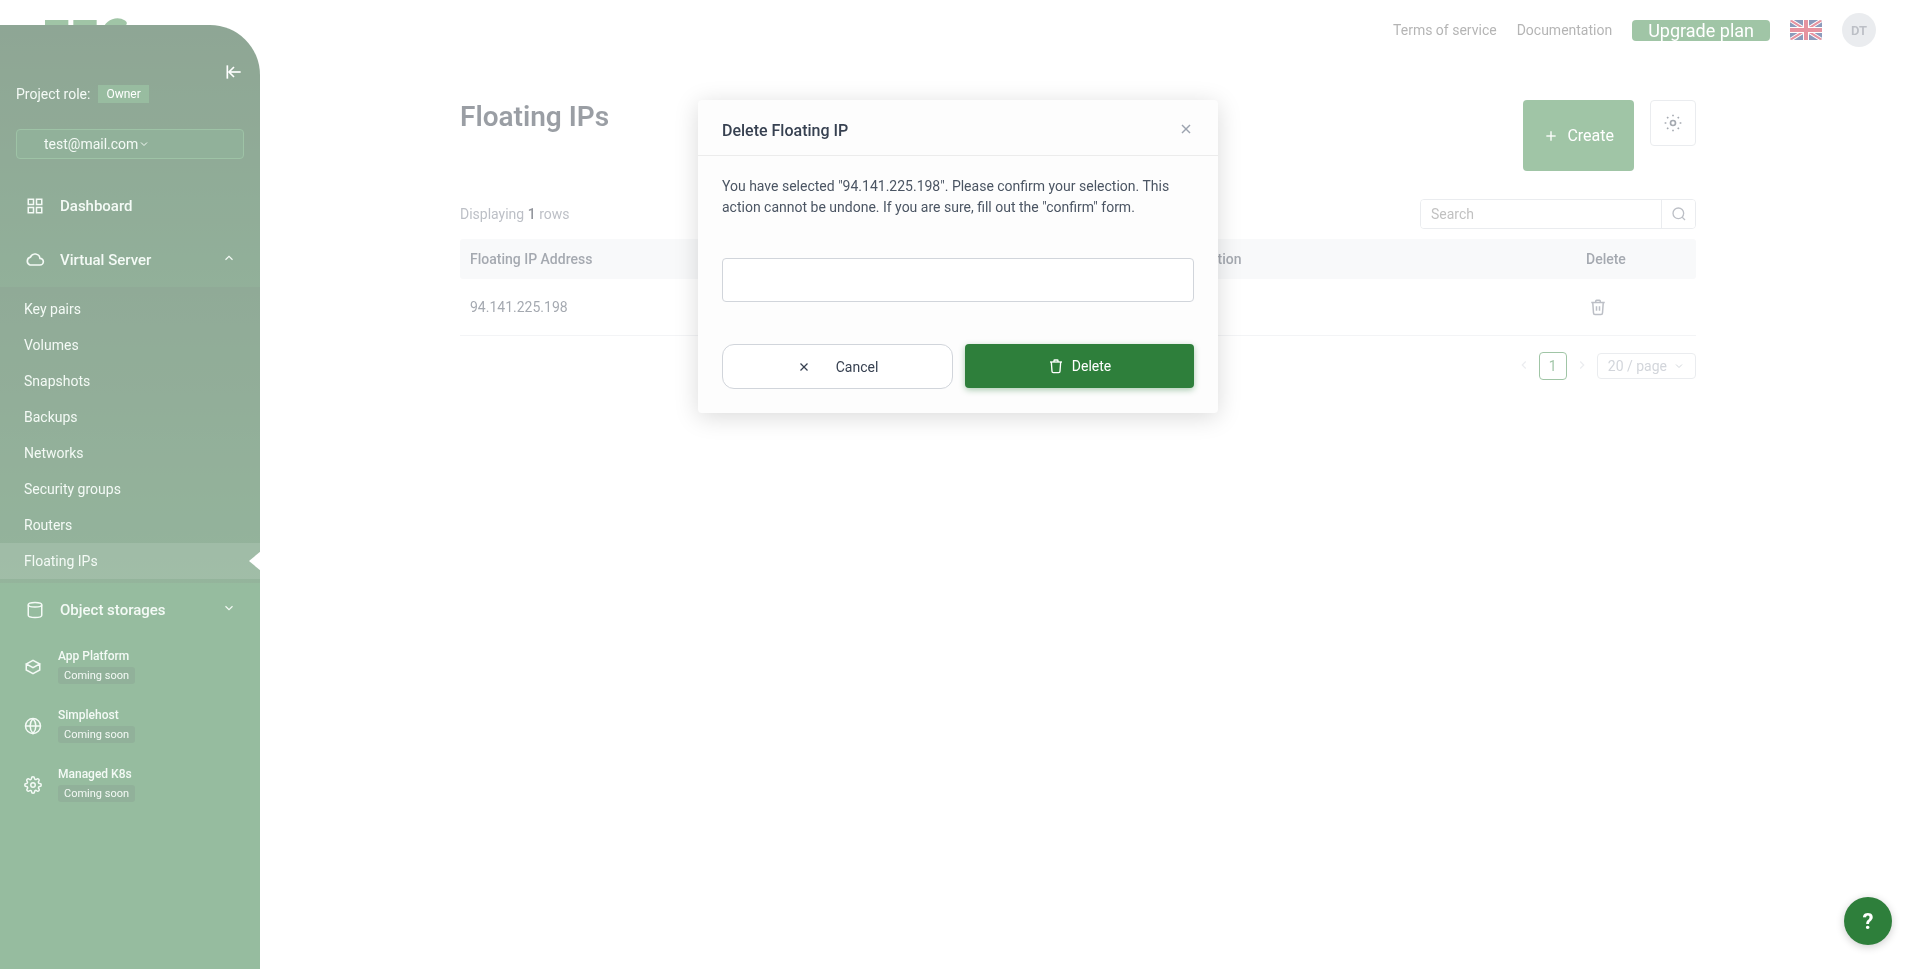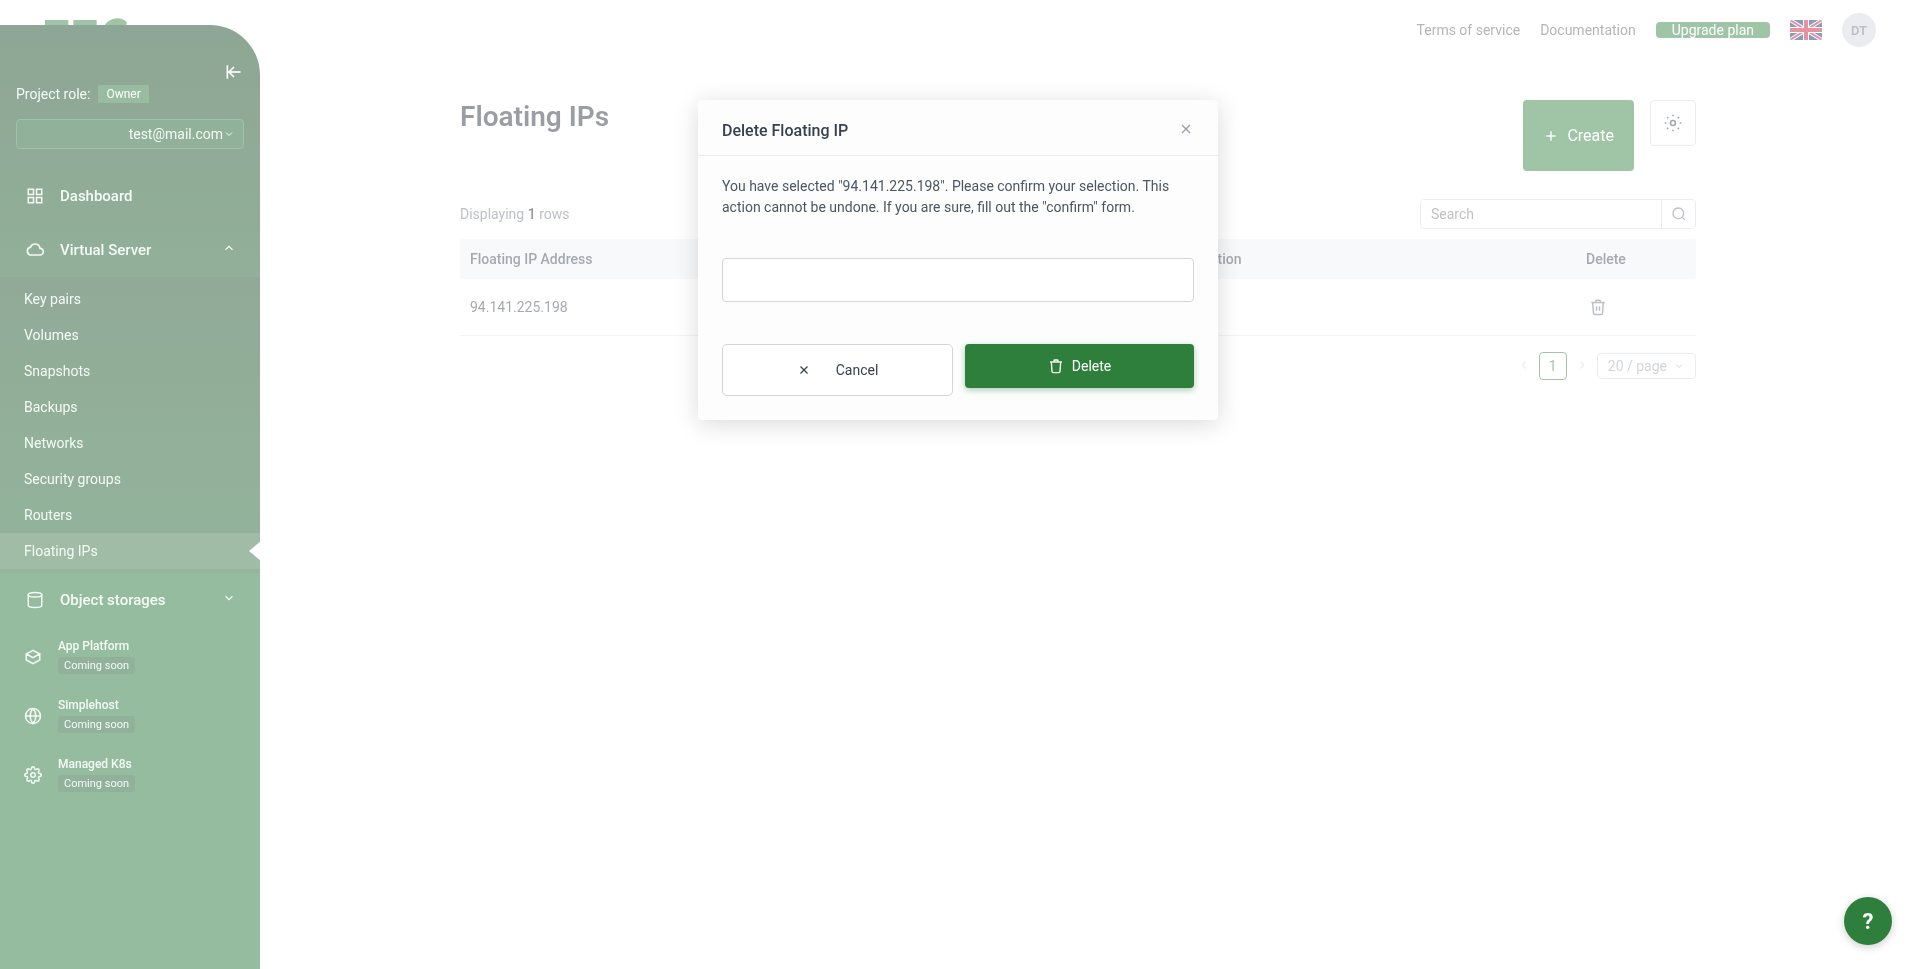--- a/index.html
+++ b/index.html
@@ -4,31 +4,31 @@
 <style>
 * { margin:0; padding:0; box-sizing:border-box; font-family:-apple-system,BlinkMacSystemFont,"Segoe UI",Roboto,sans-serif; }
 body { background:#fff; width:1916px; height:969px; overflow:hidden; position:relative; }
 
 
 .topbar { height:60px; display:flex; align-items:center; justify-content:space-between; padding:0 40px 0 0; }
 .logo-area { width:260px; display:flex; align-items:center; padding-left:40px; height:60px; }
 .logo-area svg { height:36px; }
 .top-right { display:flex; align-items:center; gap:20px; }
 .top-link { color:#5a5a5a; font-size:14px; cursor:pointer; }
-.upgrade-btn { background:#2e7f3b; color:#fff; border:none; border-radius:4px; padding:0 16px; font-size:14px; cursor:pointer; }
+.upgrade-btn { background:#2e7f3b; color:#fff; border:none; border-radius:4px; padding:0 16px; font-size:18px; cursor:pointer; }
 .flag { width:32px; height:20px; border-radius:2px; position:relative; overflow:hidden; }
 .avatar { width:34px; height:34px; border-radius:50%; background:#d1d5db; color:#6b7280; font-size:13px; font-weight:600; display:flex; align-items:center; justify-content:center; }
 .collapse-btn { position:absolute; left:214px; top:52px; width:40px; height:40px; display:flex; align-items:center; justify-content:center; cursor:pointer; z-index:5; }
 .collapse-btn svg { stroke:#fff; }
 
 
 .sidebar { position:absolute; left:0; top:25px; width:260px; bottom:0; background:linear-gradient(180deg,#063a14 0%,#176b2b 60%,#176b2b 100%); border-top-right-radius:50px; padding-top:60px; color:#e6f4ea; }
 .project-role { padding:0 16px 8px 16px; font-size:14px; display:flex; align-items:center; gap:8px; }
 .owner-badge { background:#1b6b2d; color:#ffffff; font-size:12px; padding:2px 8px; border-radius:0; }
-.project-select { margin:8px 16px 20px 16px; background:#0d5220; border:1px solid #287a3a; border-radius:4px; padding:6px 8px; display:flex; justify-content:flex-end; align-items:center; font-size:14px; cursor:pointer; }
+.project-select { margin:18px 16px 20px 16px; background:#0d5220; border:1px solid #287a3a; border-radius:4px; padding:6px 27px; display:flex; justify-content:flex-start; align-items:center; font-size:14px; cursor:pointer; }
 
 .nav-item { display:flex; align-items:center; gap:14px; padding:16px 24px; font-size:15px; cursor:pointer; position:relative; }
 .nav-item.top-level { font-weight:500; }
 .nav-item .icon-slot { width:22px; height:22px; display:flex; align-items:center; justify-content:center; }
 .nav-item .chev { margin-left:auto; }
 .sub-items { background:rgba(0,0,0,0.15); padding:4px 0; }
 .sub-item { padding:10px 22px 10px 24px; font-size:14px; cursor:pointer; }
 .sub-item.active { background:rgba(255,255,255,0.12); position:relative; }
 .sub-item.active::after { content:""; position:absolute; right:-1px; top:50%; transform:translateY(-50%); border-top:10px solid transparent; border-bottom:10px solid transparent; border-right:12px solid #fff; }
 
@@ -68,21 +68,21 @@
 
 .overlay { position:absolute; inset:0; background:rgba(255,255,255,0.55); z-index:50; display:flex; align-items:flex-start; justify-content:center; padding-top:100px; }
 .modal { width:520px; background:#fdfdfd; border-radius:4px; box-shadow:0 4px 24px rgba(0,0,0,0.15); }
 .modal-head { padding:20px 24px 14px 24px; border-bottom:1px solid #ececec; display:flex; justify-content:space-between; align-items:center; }
 .modal-title { font-size:16px; font-weight:500; color:#374151; }
 .modal-close { cursor:pointer; color:#9ca3af; font-size:18px; }
 .modal-body { padding:20px 24px 24px 24px; }
 .modal-msg { font-size:14px; color:#4b5563; line-height:1.5; }
 .confirm-input { width:100%; margin-top:40px; border:1px solid #d1d5db; border-radius:4px; height:44px; padding:0 12px; font-size:14px; outline:none; }
 .modal-actions { display:flex; gap:12px; padding:18px 24px 24px 24px; }
-.btn-cancel { flex:1; border:1px solid #d1d5db; background:#fff; border-radius:5px; height:52px; display:flex; align-items:center; justify-content:center; gap:25px; font-size:14px; color:#374151; cursor:pointer; }
+.btn-cancel { flex:1; border:1px solid #d1d5db; background:#fff; border-radius:12px; height:45px; display:flex; align-items:center; justify-content:center; gap:25px; font-size:14px; color:#374151; cursor:pointer; }
 .btn-delete { flex:1; background:#2e7f3b; border:none; border-radius:4px; color:#fff; height:44px; display:flex; align-items:center; justify-content:center; gap:8px; font-size:14px; cursor:pointer; box-shadow:0 2px 6px rgba(46,127,59,0.4); }
 
 
 .help-fab { position:absolute; right:24px; bottom:24px; width:48px; height:48px; border-radius:50%; background:#2e7f3b; color:#fff; display:flex; align-items:center; justify-content:center; font-size:22px; font-weight:700; cursor:pointer; z-index:60; box-shadow:0 2px 8px rgba(0,0,0,0.2); }
 </style>
 </head>
 <body>
 
 <div class="topbar">
   <div class="logo-area">

